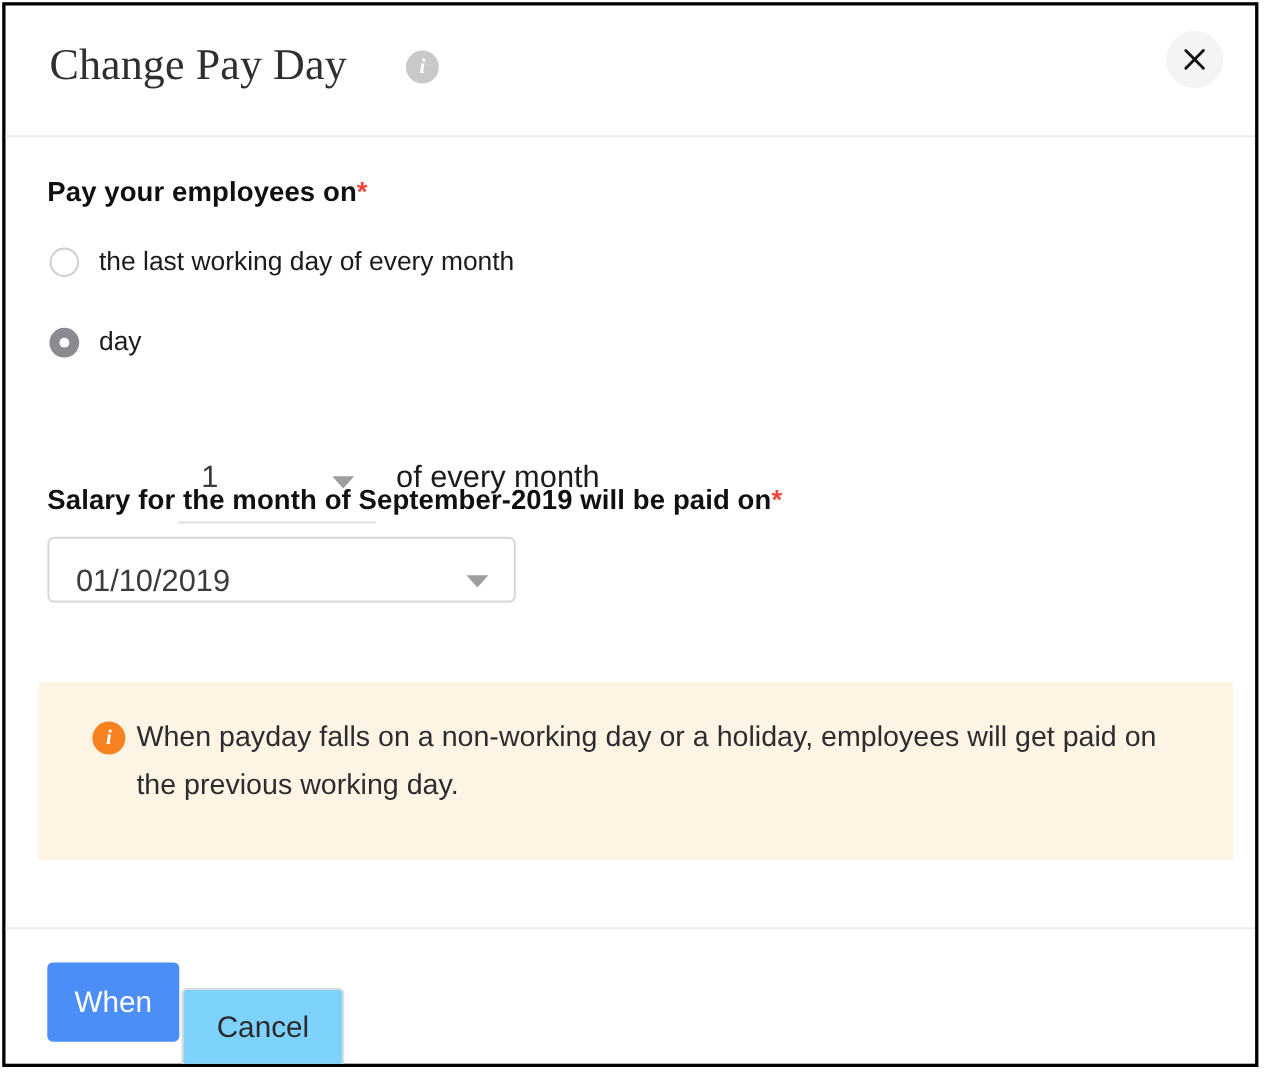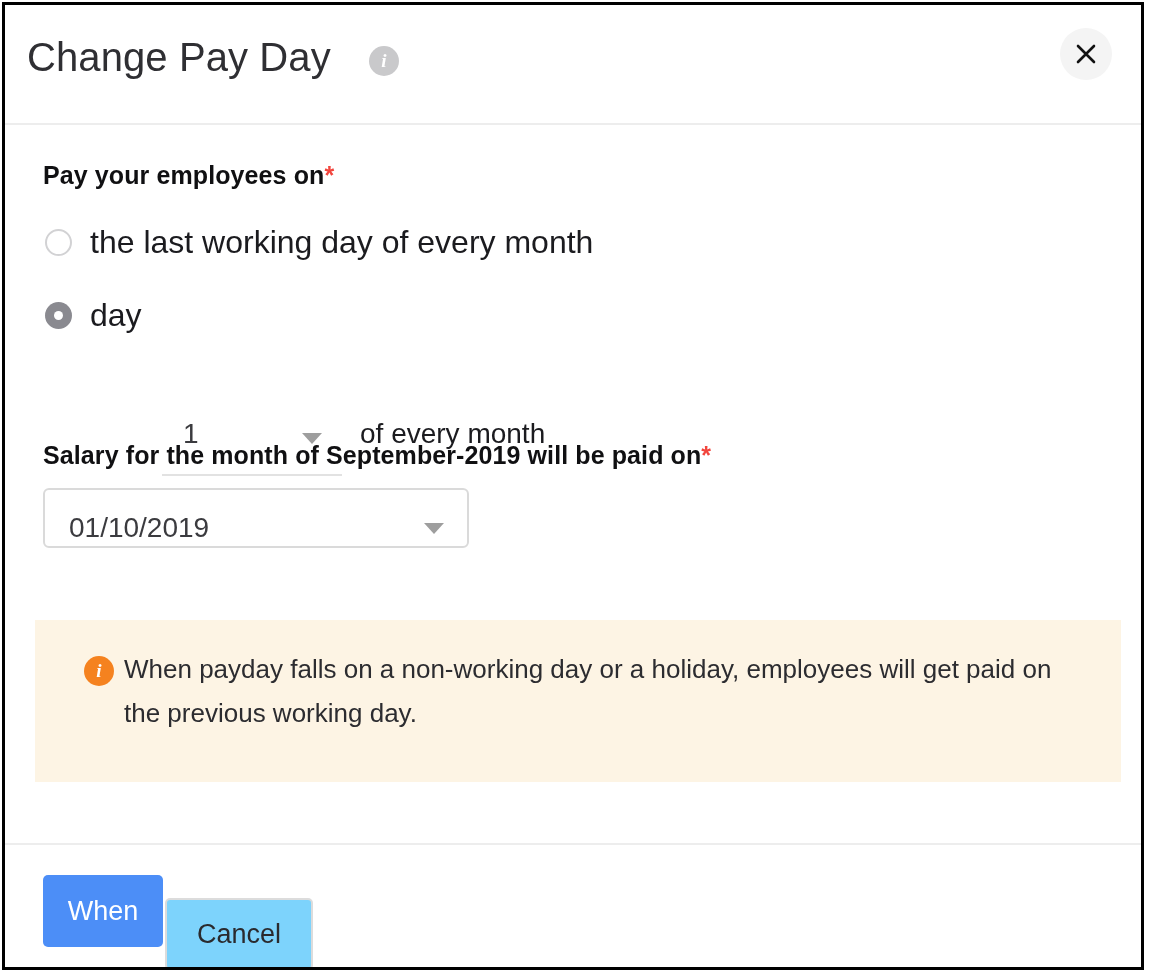--- a/index.html
+++ b/index.html
@@ -28,27 +28,28 @@
 
   
   .dialog-header {
     position: relative;
     height: 120px;
     box-sizing: border-box;
     border-bottom: 2px solid #ededed;
   }
   .dialog-title {
     position: absolute;
-    left: 22px;
+    left: 40px;
     top: 30px;
     font-size: 40px;
     font-weight: 400;
     color: #2f2f33;
     letter-spacing: 0.1px;
     white-space: nowrap;
+    font-family: Liberation Serif, serif;
   }
   .title-info-icon {
     position: absolute;
     left: 364px;
     top: 41px;
     width: 30px;
     height: 30px;
     border-radius: 50%;
     background: #c9c9cb;
     color: #ffffff;
@@ -127,21 +128,21 @@
     position: absolute;
     left: 9px;
     top: 9px;
     width: 9px;
     height: 9px;
     border-radius: 50%;
     background: #ffffff;
   }
   .radio-text {
     margin-left: 18px;
-    font-size: 32px;
+    font-size: 24px;
     color: #1b1b1f;
     white-space: nowrap;
   }
 
   
   .day-select {
     position: absolute;
     left: 157px;
     top: 287px;
     width: 180px;

